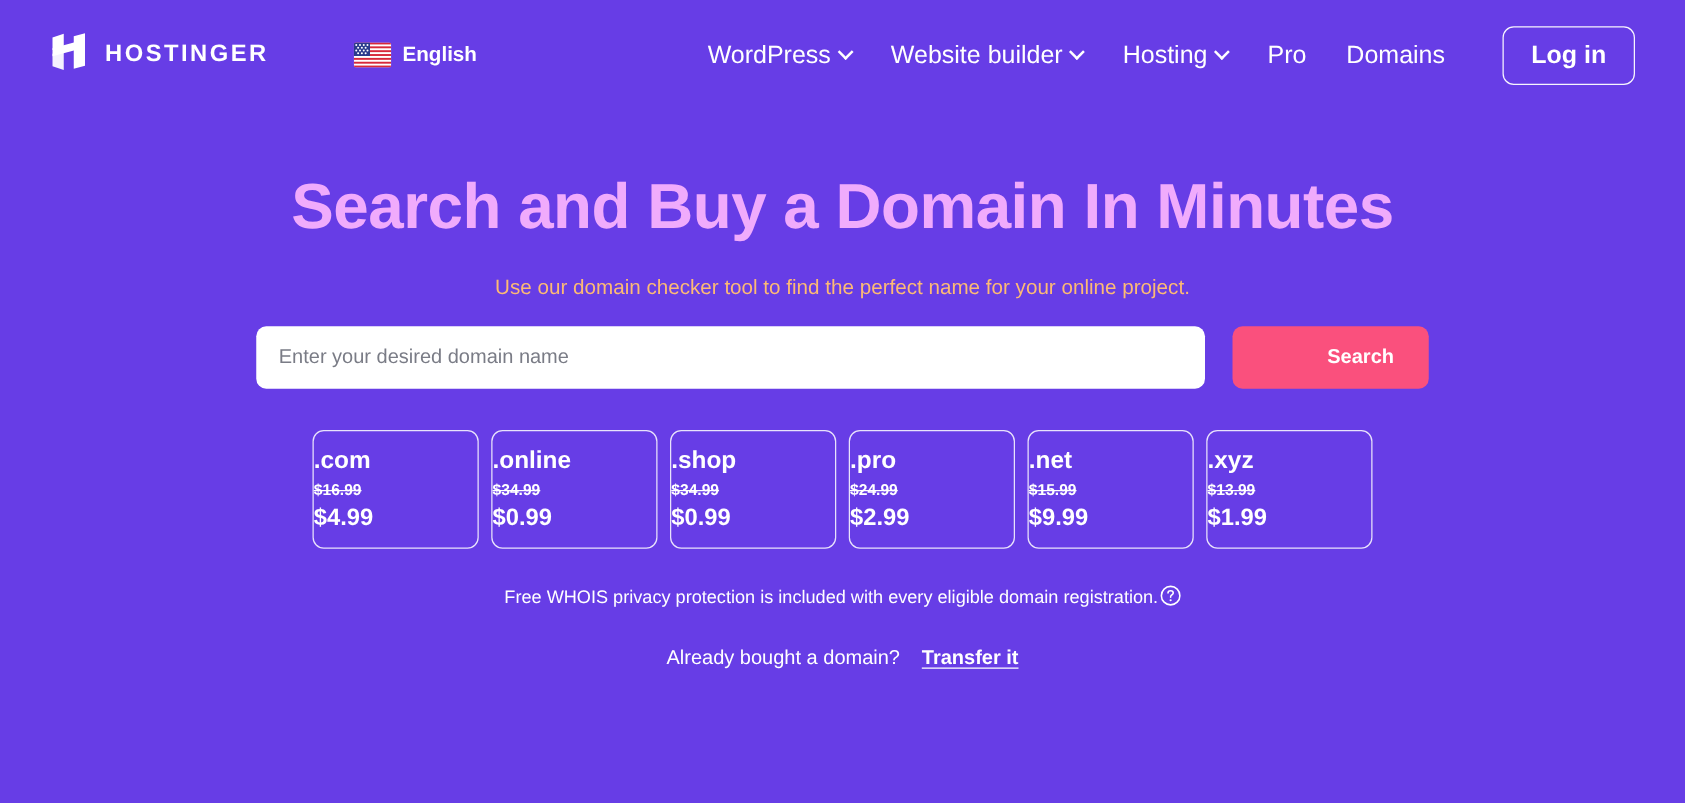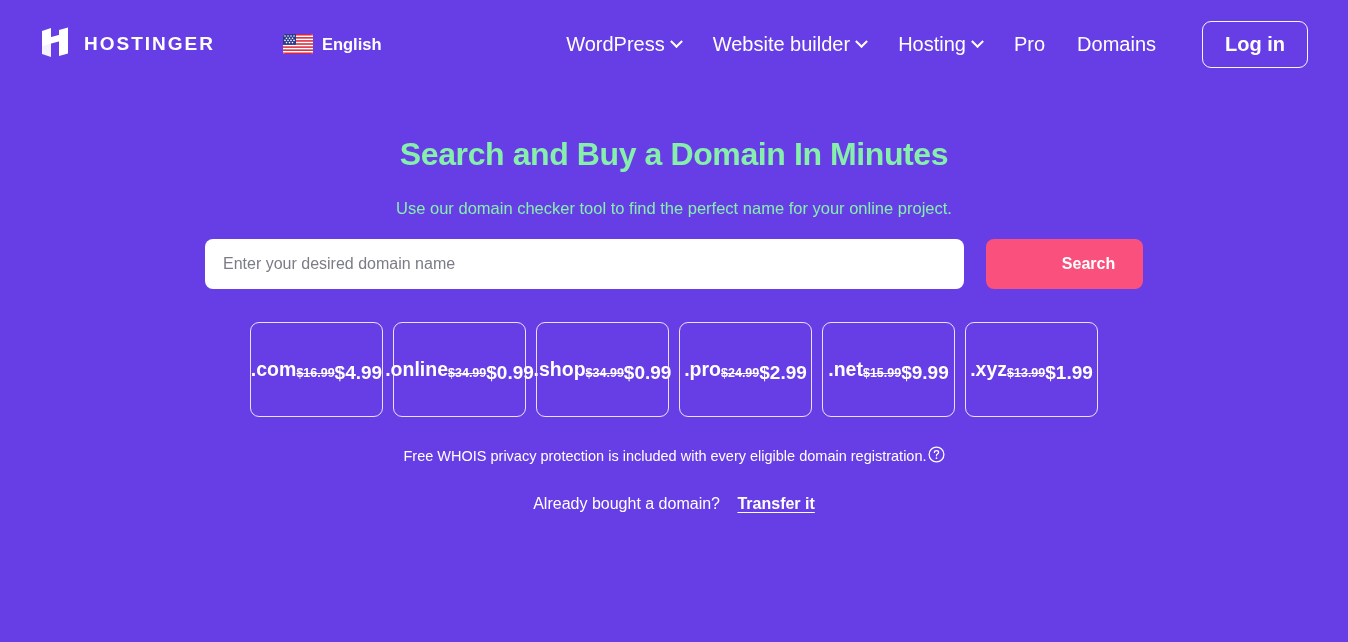--- a/index.html
+++ b/index.html
@@ -95,31 +95,31 @@
     font-family: inherit;
     white-space: nowrap;
   }
 
   
   .hero {
     text-align: center;
     padding-top: 48px;
   }
   .hero-title {
-    font-size: 32px;
+    font-size: 51px;
     font-weight: 700;
     letter-spacing: -0.4px;
     line-height: 1.15;
-    color: #86efac;
+    color: #f0abfc;
   }
   .hero-sub {
     margin-top: 26px;
     font-size: 16.5px;
     font-weight: 400;
-    color: #86efac;
+    color: #fdba74;
   }
 
   
   .toggle-wrap {
     margin: 35px auto 0;
     width: 510px;
     position: relative;
   }
   .toggle-highlight {
     position: absolute;
@@ -206,22 +206,22 @@
     display: flex;
     justify-content: center;
     gap: 10px;
   }
   .tld-card {
     width: 133px;
     height: 95px;
     border: 1.3px solid rgba(255,255,255,0.85);
     border-radius: 9px;
     display: flex;
-    flex-direction: row;
-    align-items: center;
+    flex-direction: column;
+    align-items: flex-start;
     justify-content: center;
     cursor: pointer;
   }
   .tld-name {
     font-size: 19.5px;
     font-weight: 700;
     color: #ffffff;
     line-height: 1;
   }
   .tld-old {

